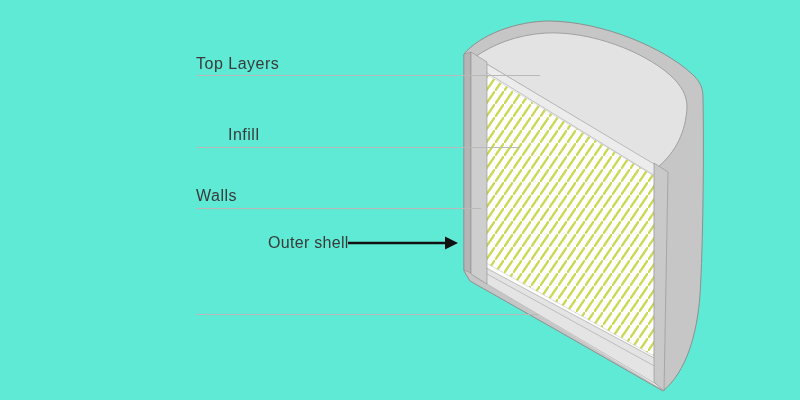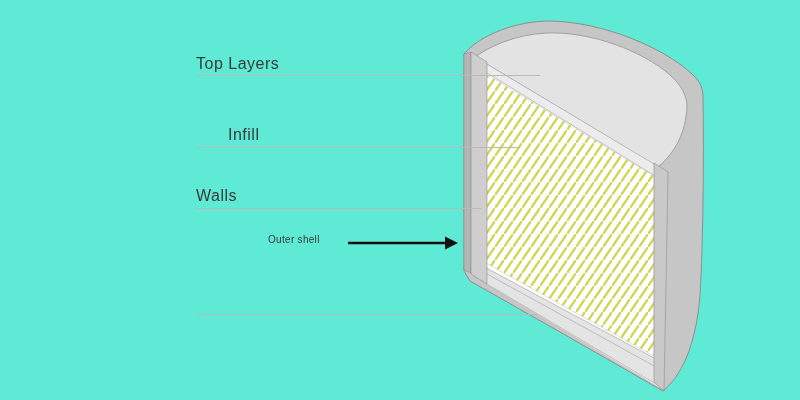--- a/index.html
+++ b/index.html
@@ -22,21 +22,21 @@
   }
   .diagram-label {
     position: absolute;
     color: #3a3a3a;
     font-size: 16px;
     letter-spacing: 0.5px;
     line-height: 1;
     white-space: nowrap;
   }
   .diagram-label.small {
-    font-size: 10px;
+    font-size: 16px;
     letter-spacing: 0.3px;
   }
 </style>
 </head>
 <body>
 
 <div class="stage">
 
   <svg width="800" height="400" viewBox="0 0 800 400">
     <defs>

